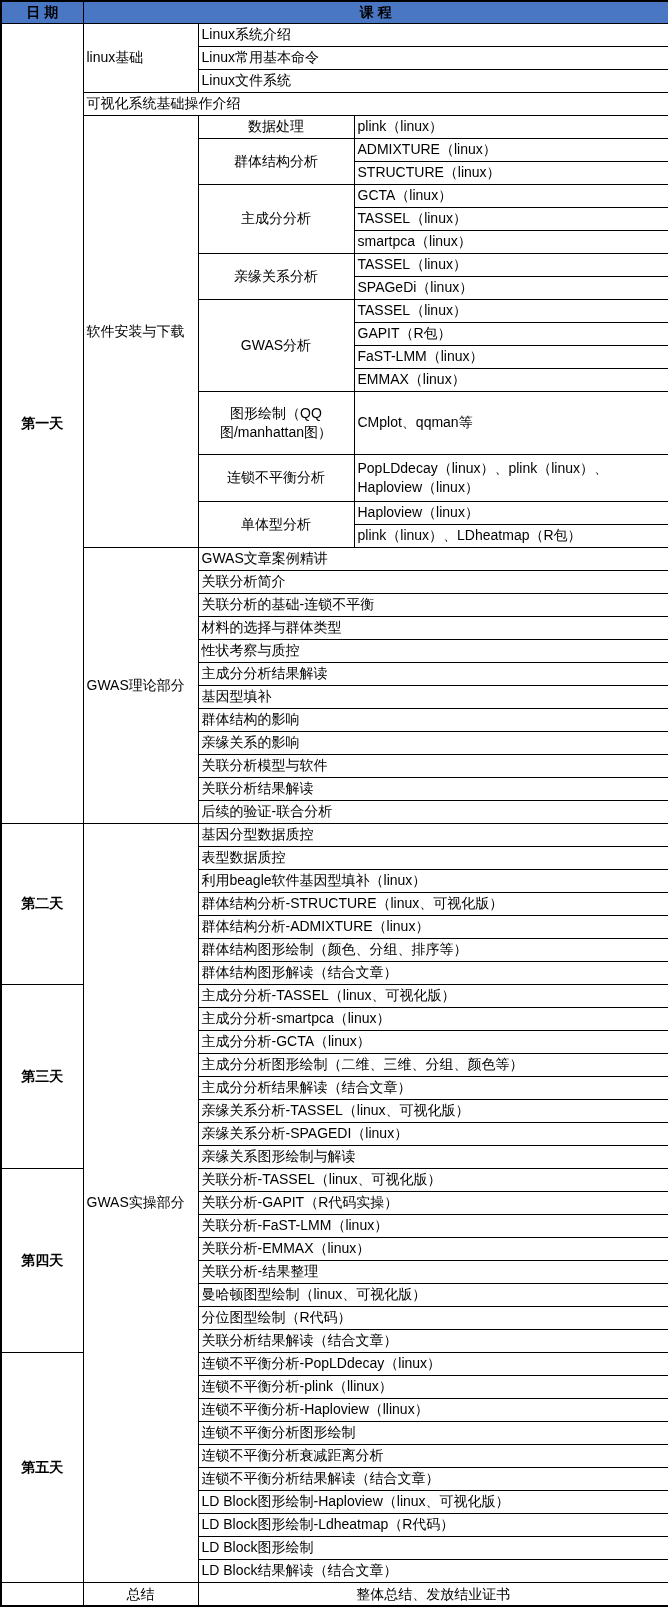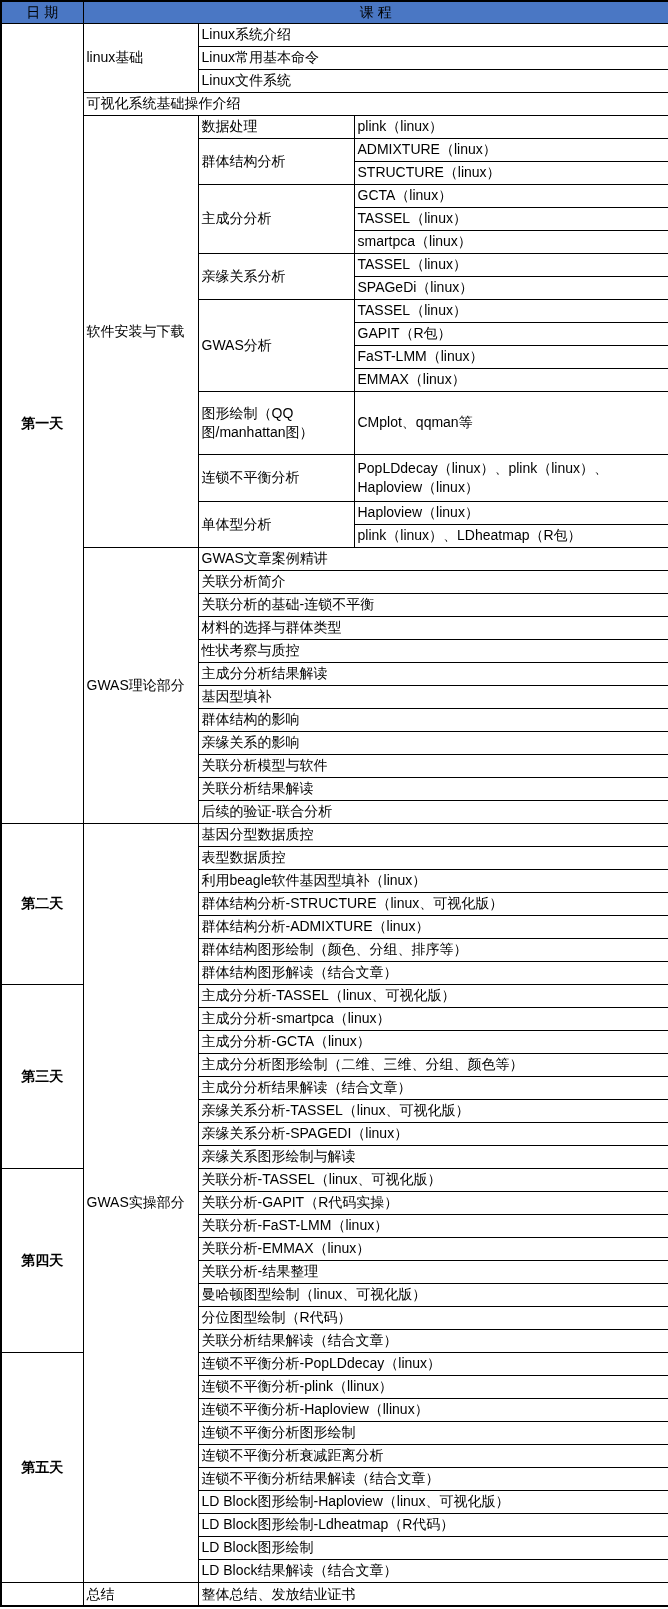--- a/index.html
+++ b/index.html
@@ -22,34 +22,34 @@
     overflow: hidden;
     word-break: break-word;
   }
   tr { height: 23px; }
   tr.r-hdr { height: 22px; }
   tr.t63 { height: 63px; }
   tr.t47 { height: 47px; padding-left: 12px; }
   tr.r-last { height: 24px; }
   tr.r-hdr th {
     background: #4a77c4;
-    font-weight: normal;
+    font-weight: bold;
     text-align: center;
     padding: 0;
     font-size: 14px;
   }
   td.day {
     text-align: center;
     font-weight: bold;
     padding: 8px;
   }
   td.cat { text-align: left; }
-  td.sub { text-align: left; }
+  td.sub { text-align: center; }
   td.item { text-align: left; }
-  td.ctr { text-align: left; margin-left: 20px; }
+  td.ctr { text-align: center; margin-left: 20px; }
 </style>
 </head>
 <body>
 
 <div class="sheet">
 <table class="schedule">
   <colgroup>
     <col style="width:82px">
     <col style="width:115px">
     <col style="width:156px">

